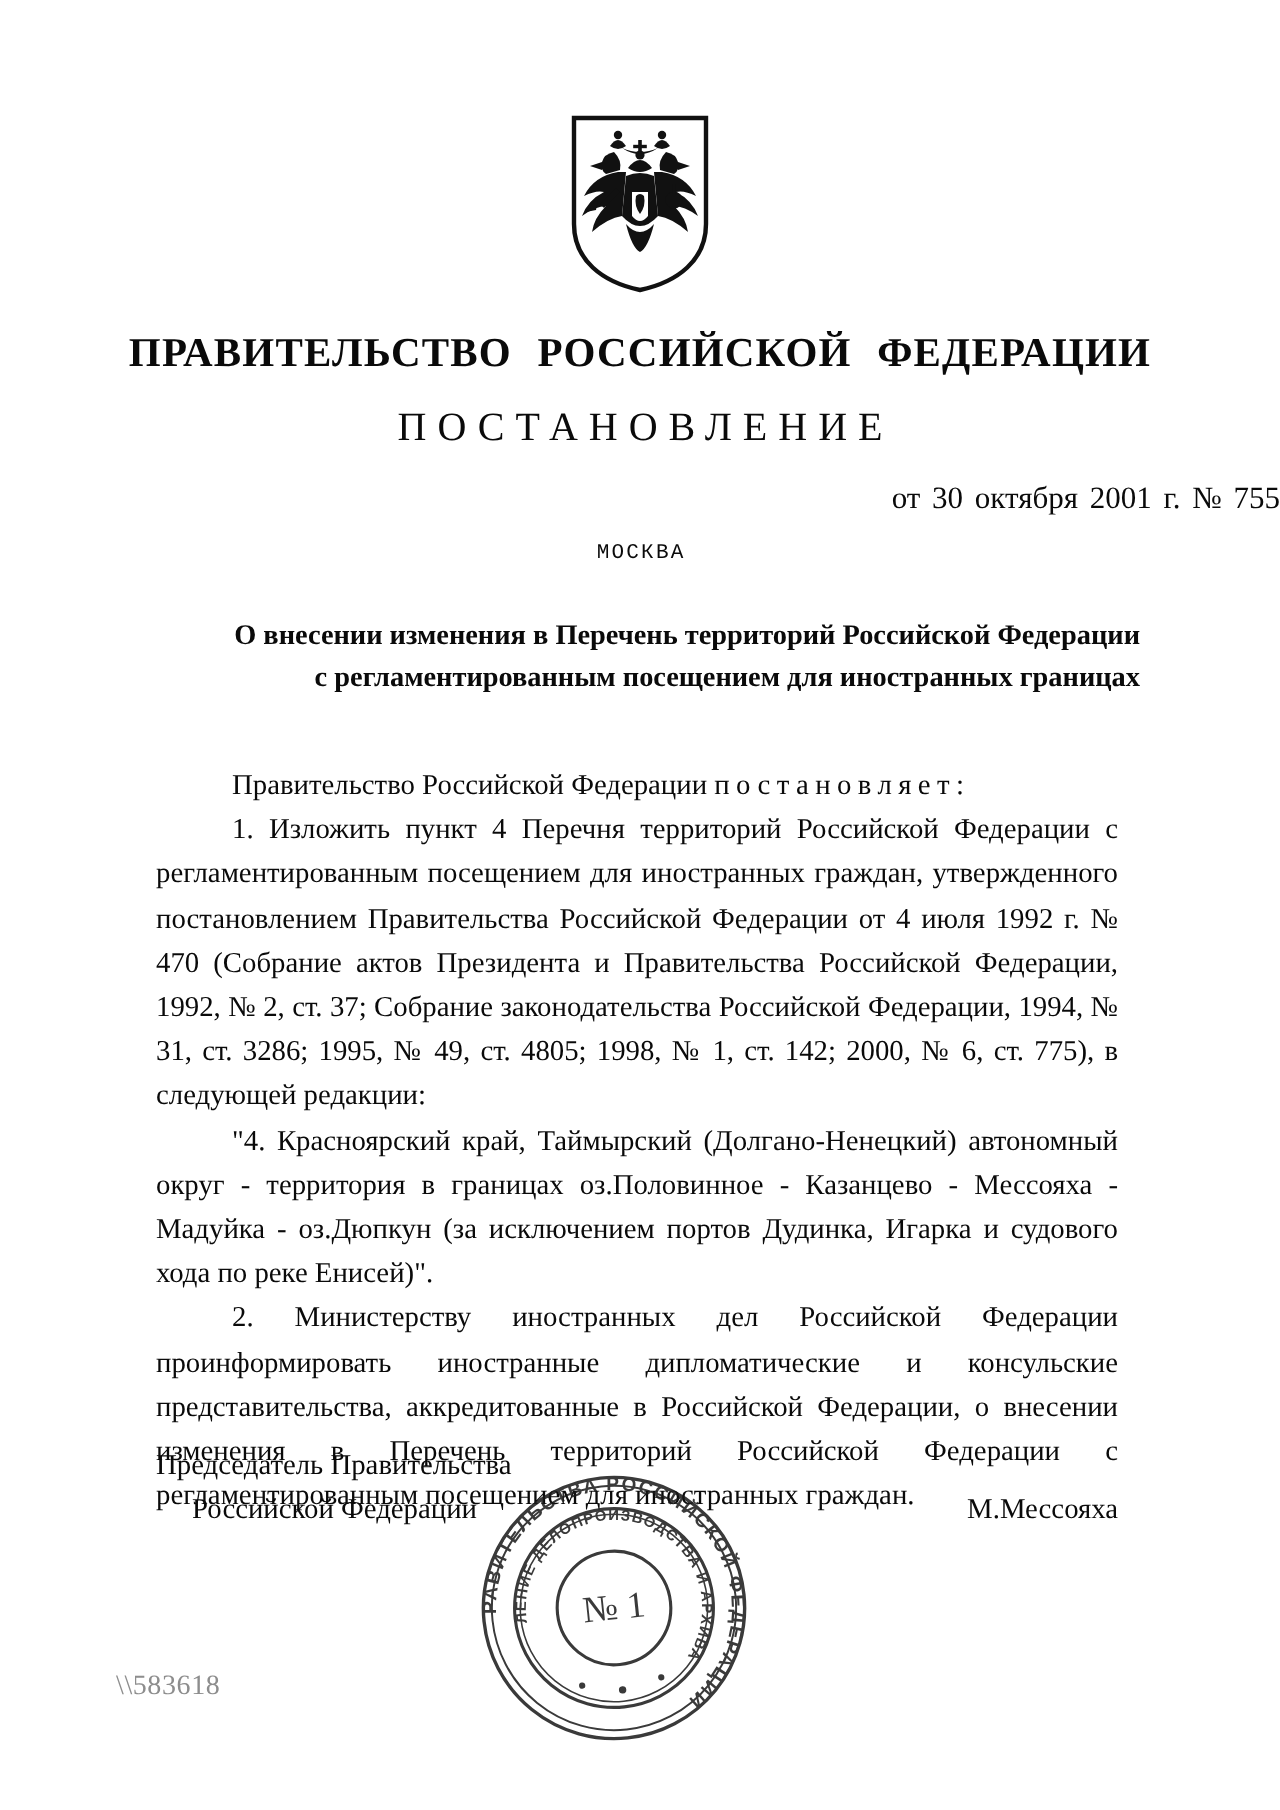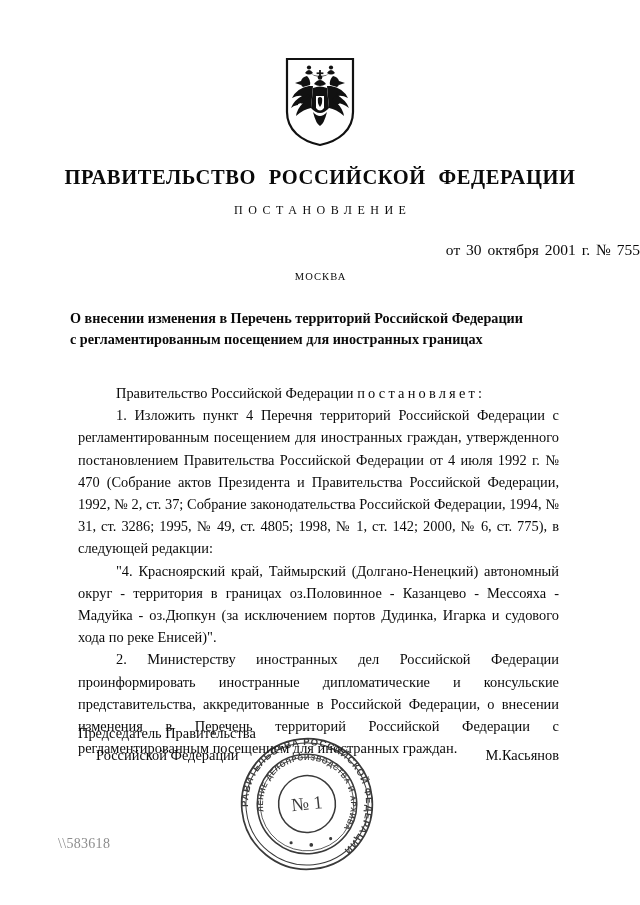--- a/index.html
+++ b/index.html
@@ -42,49 +42,50 @@
     font-size: 20.5px;
     letter-spacing: 0.6px;
     word-spacing: 7px;
     font-family: "Liberation Serif", "DejaVu Serif", serif;
   }
   .doc-type {
     position: absolute;
     left: 0; right: 0;
     top: 203px;
     text-align: center;
-    font-size: 12px;
+    font-size: 20px;
     letter-spacing: 5.5px;
     text-indent: 5.5px;
   }
   .doc-date {
     position: absolute;
     left: 0; right: 0;
     top: 241px;
     text-align: right;
     font-size: 15.5px;
     word-spacing: 2px;
   }
   .doc-city {
     position: absolute;
     left: 0; right: 0;
     top: 271px;
     text-align: center;
     font-size: 10.5px;
     letter-spacing: 1.1px;
     text-indent: 1.1px;
+    font-family: Liberation Mono, monospace;
   }
 
   
   .subject {
     position: absolute;
     left: 70px;
     width: 500px;
     top: 308px;
-    text-align: left;
+    text-align: right;
     font-weight: bold;
     font-size: 14.2px;
     line-height: 21px;
   }
   .subject .ln { display: block; }
 
   
   .body-block {
     position: absolute;
     left: 78px;
@@ -207,21 +208,21 @@
     <p class="para">1. Изложить пункт 4 Перечня территорий Российской Федерации с регламентированным посещением для иностранных граждан, утвержденного постановлением Правительства Российской Федерации от 4 июля 1992 г. № 470 (Собрание актов Президента и Правительства Российской Федерации, 1992, № 2, ст. 37; Собрание законодательства Российской Федерации, 1994, № 31, ст. 3286; 1995, № 49, ст. 4805; 1998, № 1, ст. 142; 2000, № 6, ст. 775), в следующей редакции:</p>
     <p class="para">"4. Красноярский край, Таймырский (Долгано-Ненецкий) автономный округ - территория в границах оз.Половинное - Казанцево - Мессояха - Мадуйка - оз.Дюпкун (за исключением портов Дудинка, Игарка и судового хода по реке Енисей)".</p>
     <p class="para">2. Министерству иностранных дел Российской Федерации проинформировать иностранные дипломатические и консульские представительства, аккредитованные в Российской Федерации, о внесении изменения в Перечень территорий Российской Федерации с регламентированным посещением для иностранных граждан.</p>
   </div>
 
   <div class="sign-block">
     <span class="sign-row">
       <span class="sign-role-1">Председатель Правительства</span>
       <span class="sign-role-2">Российской Федерации</span>
     </span>
-    <span class="sign-name">М.Касьянов</span>
+    <span class="sign-name">М.Мессояха</span>
   </div>
 
   <svg class="stamp" viewBox="0 0 200 200" aria-hidden="true">
     <defs>
       <path id="arcOuter" d="M100,100 m-83,0 a83,83 0 1,1 166,0 a83,83 0 1,1 -166,0"></path>
       <path id="arcInner" d="M100,100 m-62,0 a62,62 0 1,1 124,0 a62,62 0 1,1 -124,0"></path>
     </defs>
     <g fill="none" stroke="#1a1a1a">
       <circle cx="100" cy="100" r="92" stroke-width="2.4"></circle>
       <circle cx="100" cy="100" r="86" stroke-width="1.4"></circle>

